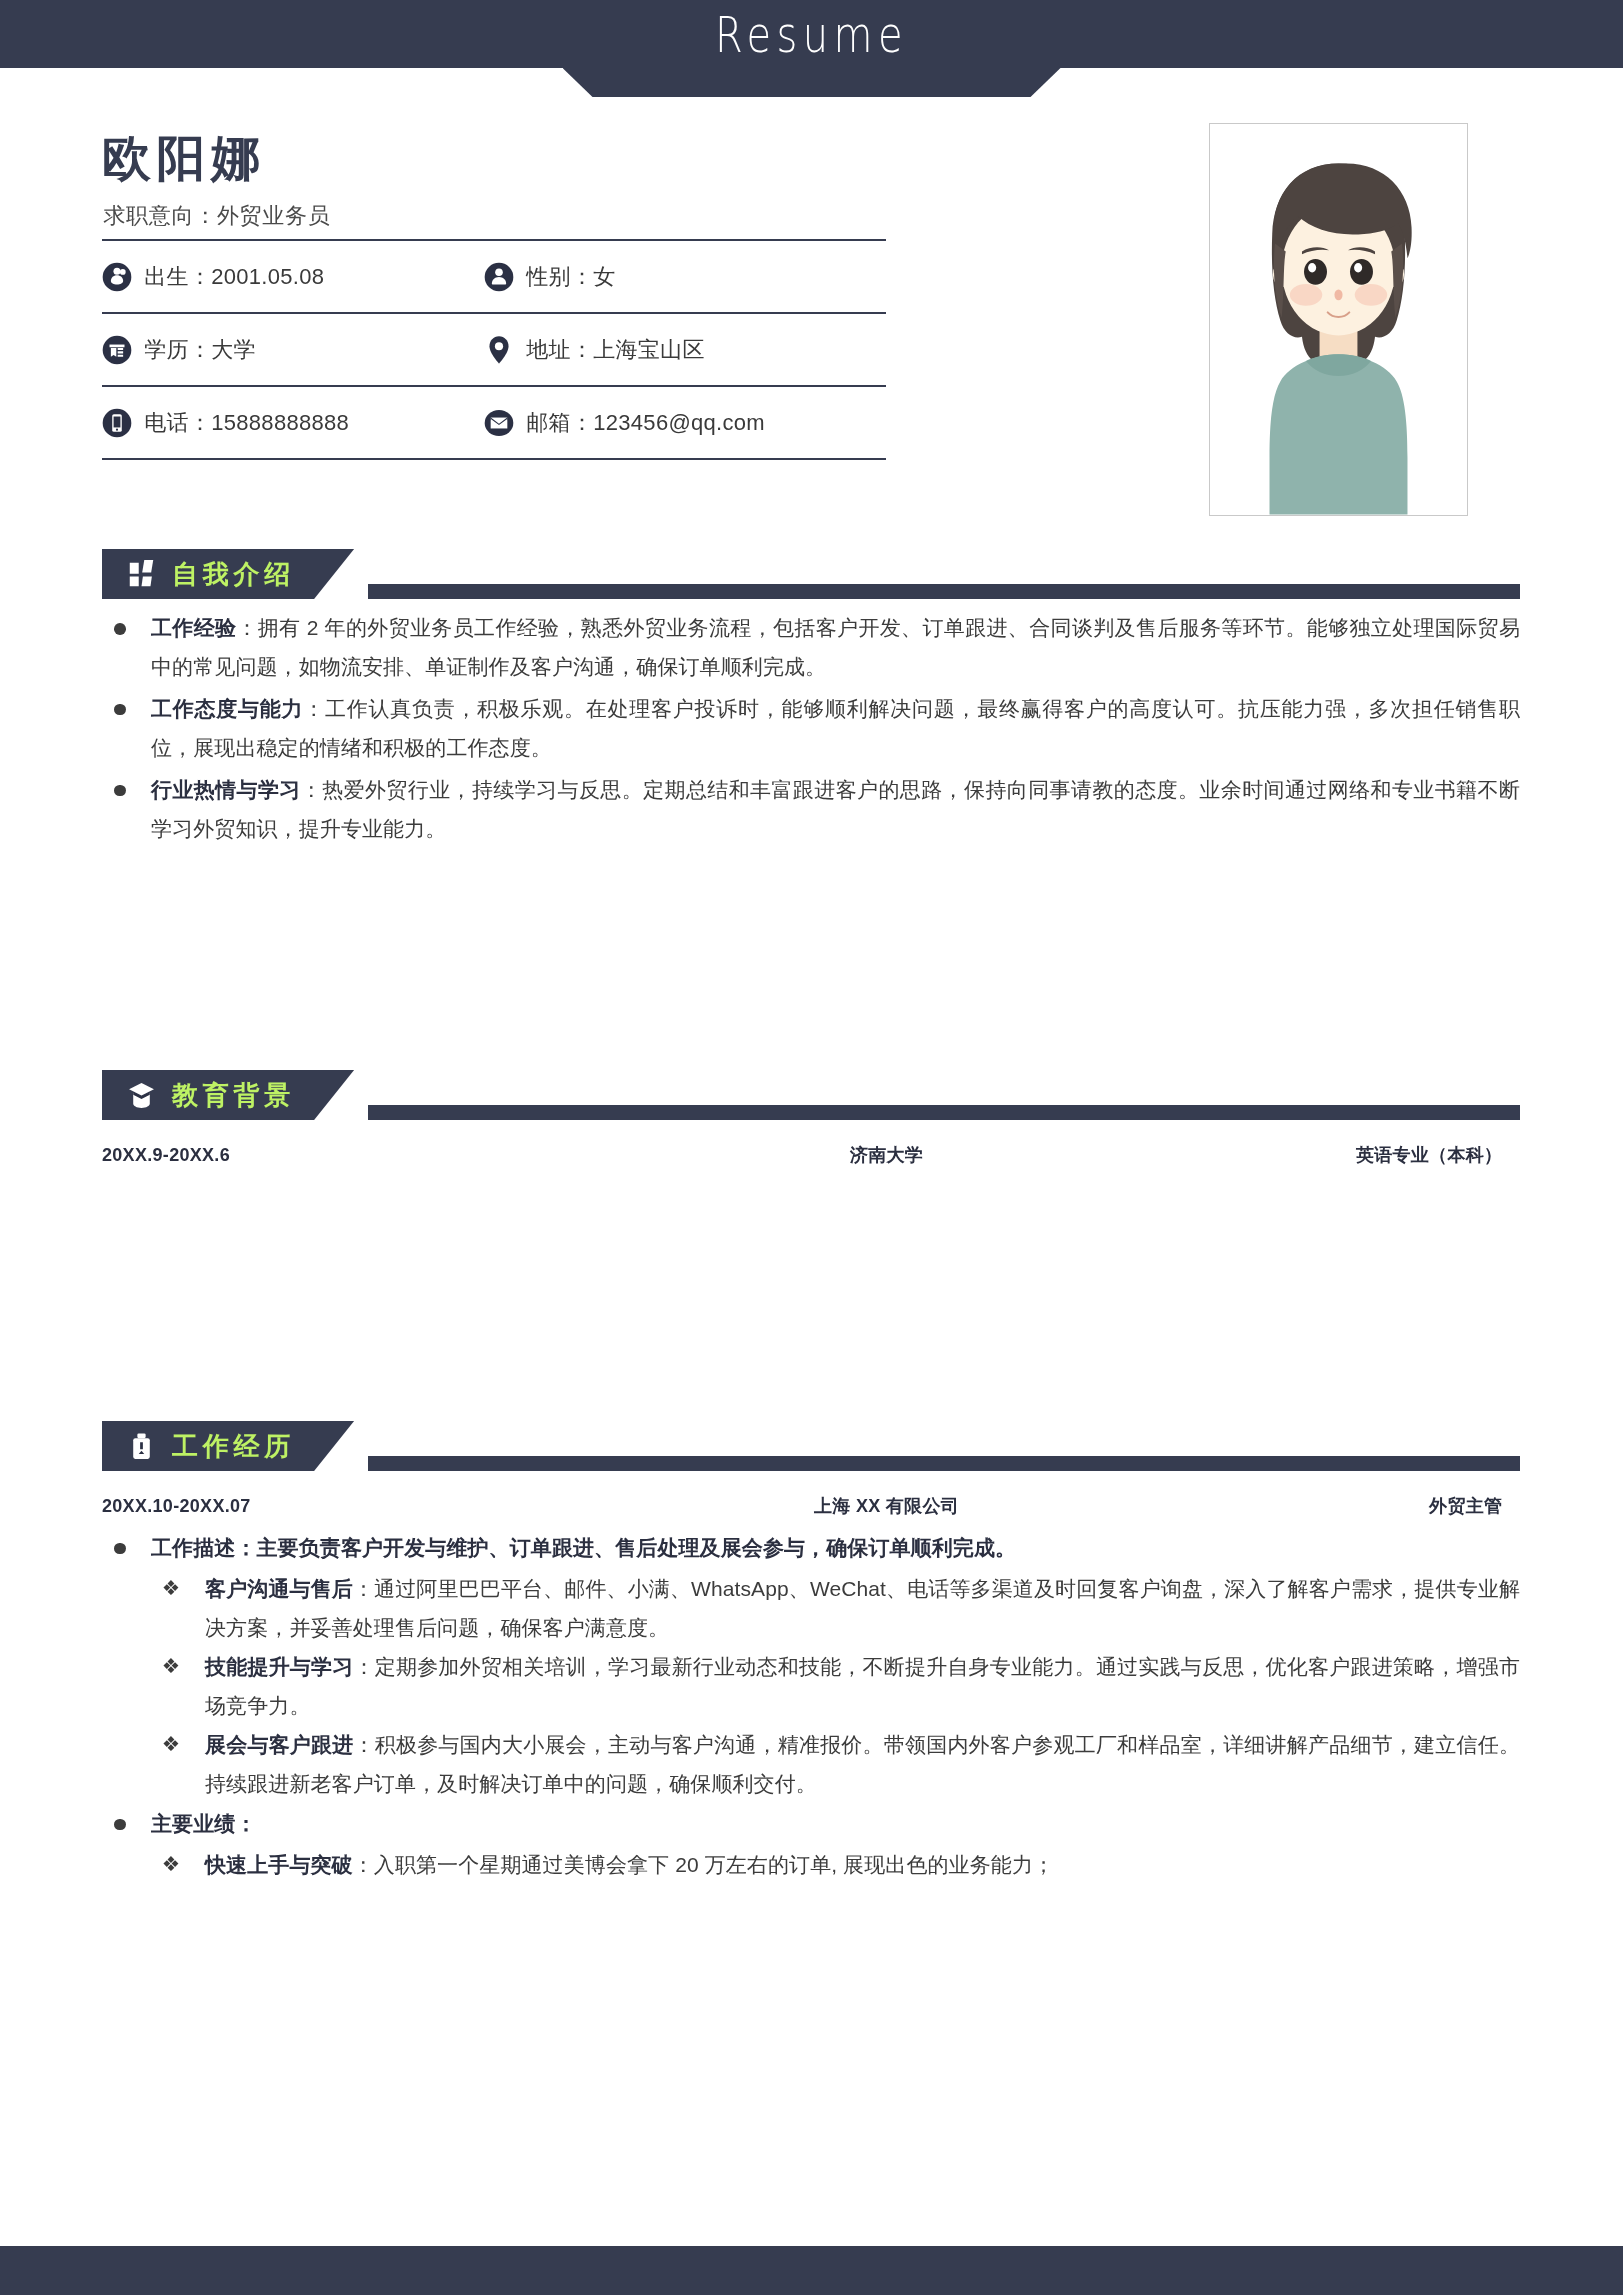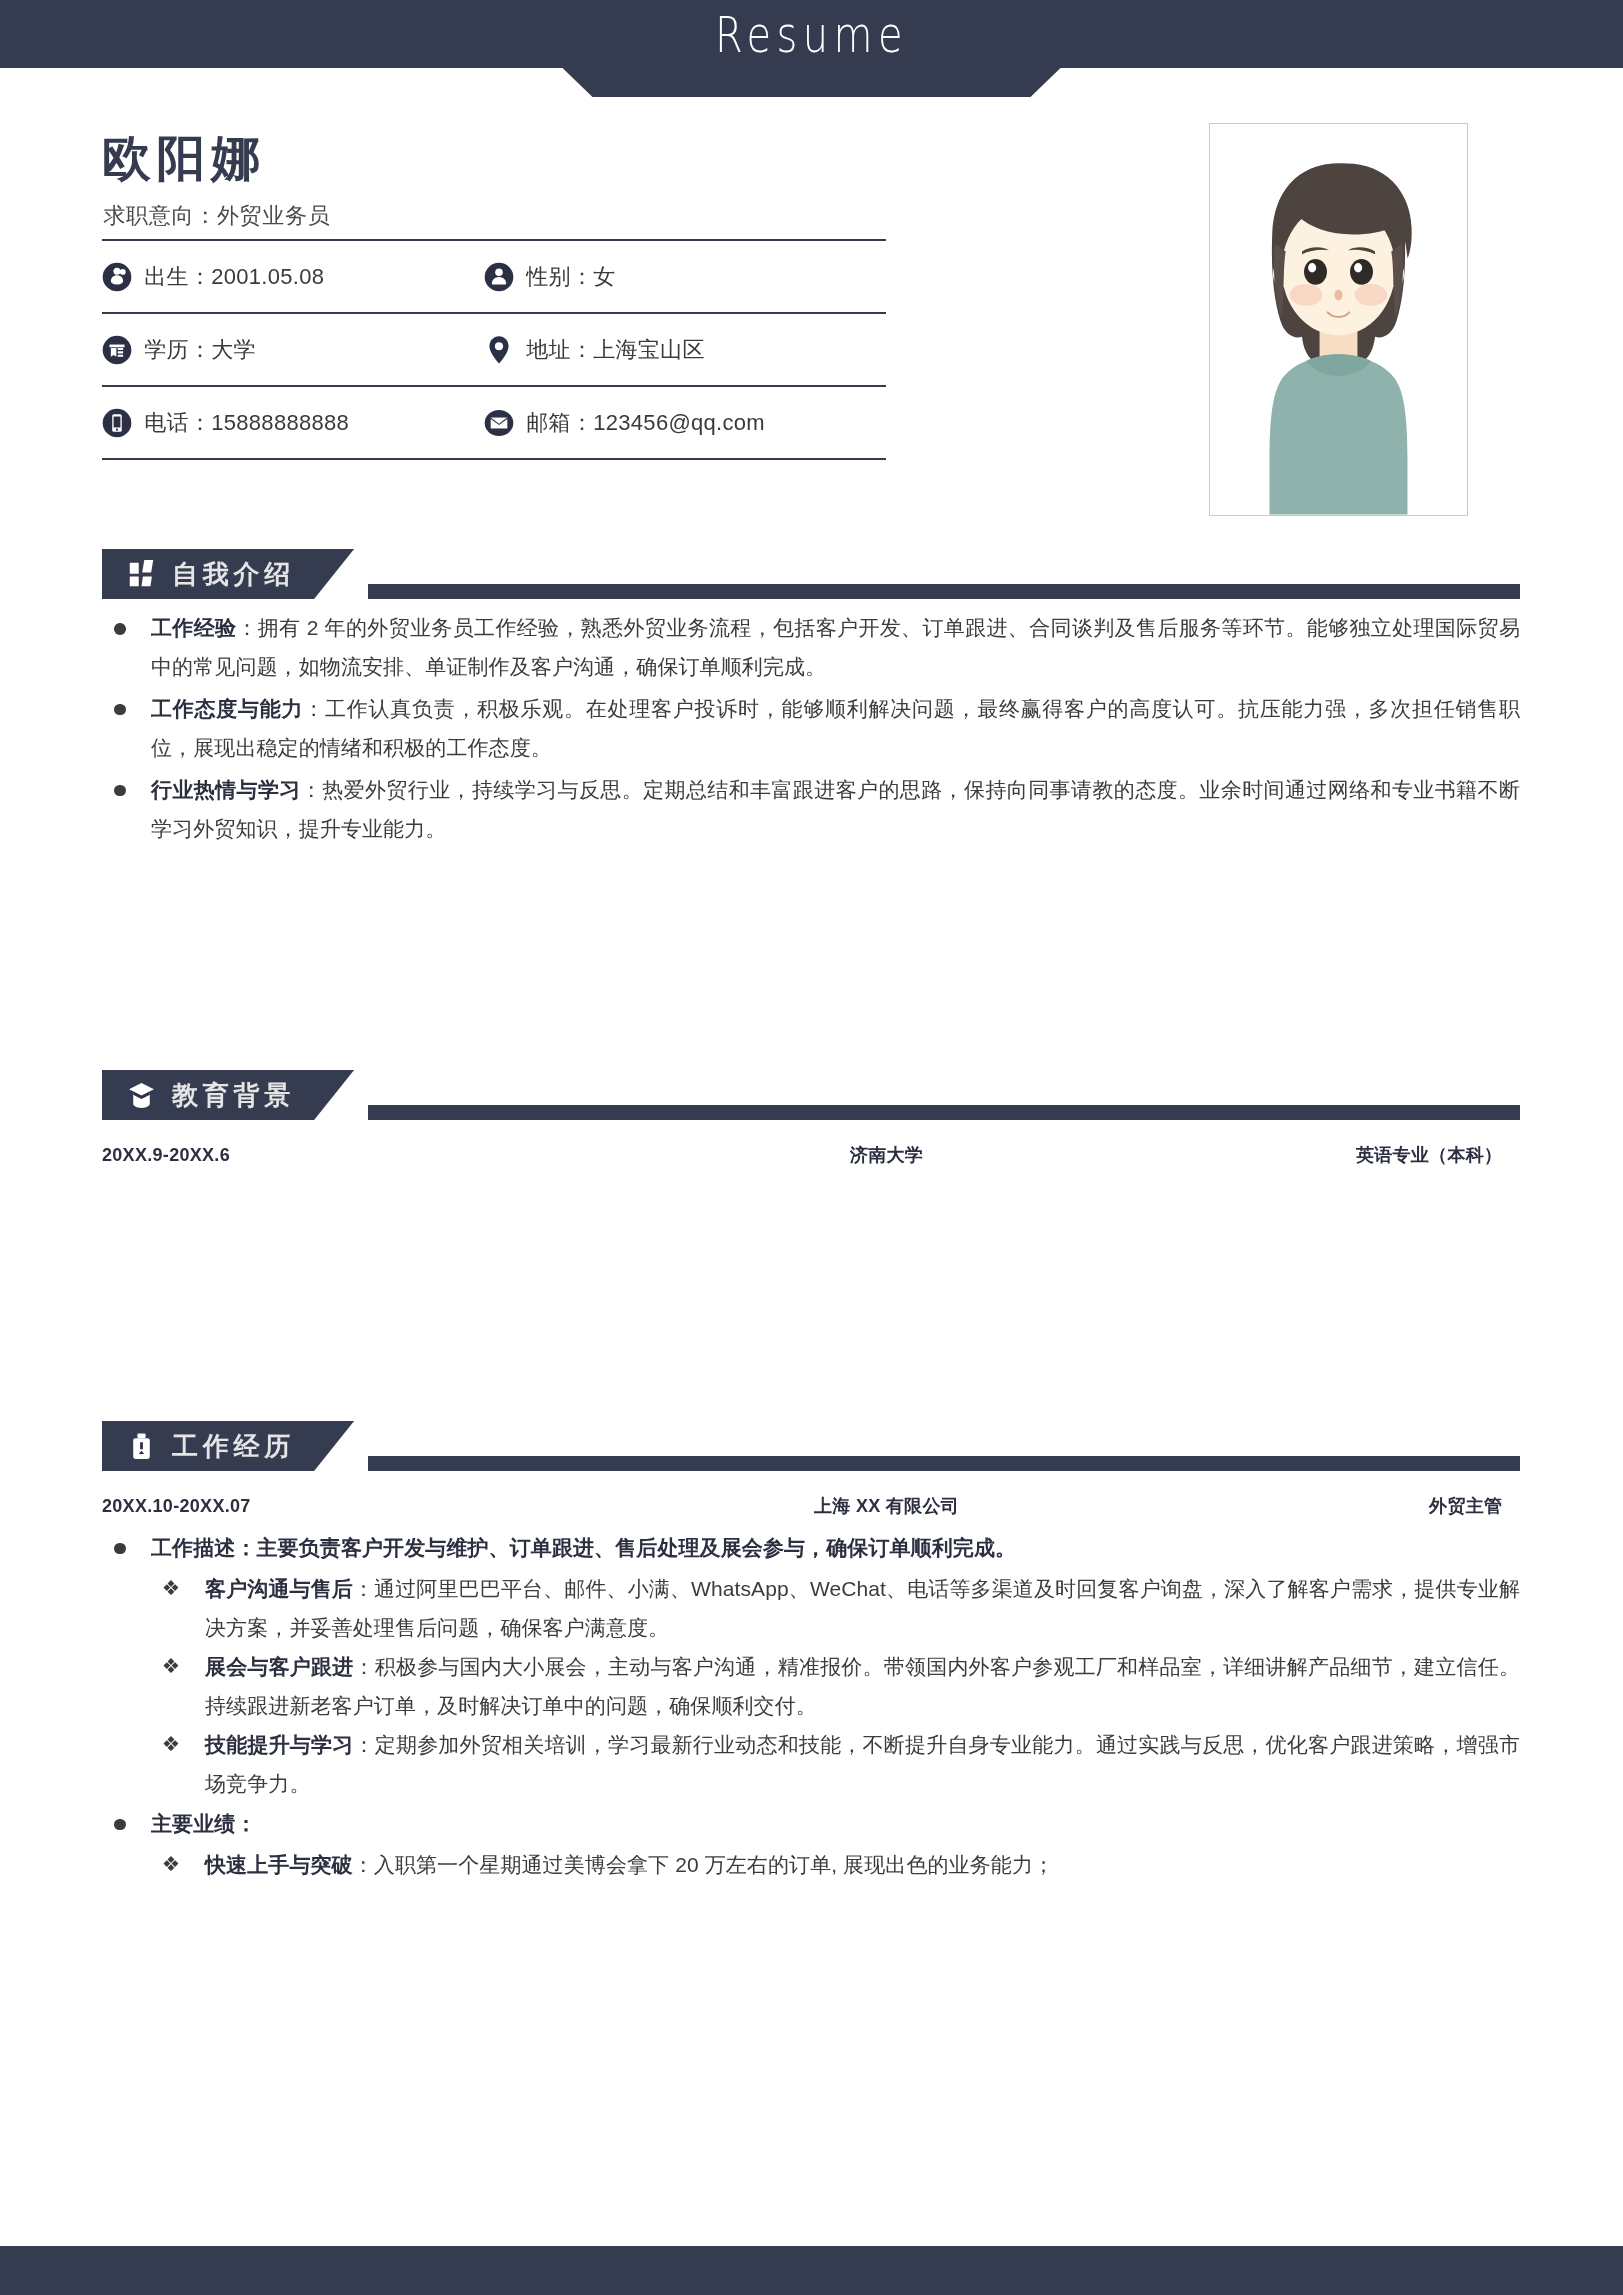--- a/index.html
+++ b/index.html
@@ -145,21 +145,21 @@
     padding: 0 59px 0 24.5px;
     clip-path: polygon(0 0, 100% 0, calc(100% - 40px) 100%, 0 100%);
   }
   .sh-icon {
     width: 29px; height: 29px;
     margin-right: 16.4px;
     flex: 0 0 29px;
   }
   .sh-icon svg { display: block; width: 29px; height: 29px; }
   .sh-label {
-    color: #e5e5e5;
+    color: #bef264;
     font-size: 26px;
     font-weight: bold;
     letter-spacing: 4.8px;
     white-space: nowrap;
   }
   .sh-bar {
     position: absolute;
     right: 0;
     bottom: 0;
     height: 15px;
@@ -442,22 +442,22 @@
     <span class="e-org">上海 XX 有限公司</span>
     <span class="e-role">外贸主管</span>
   </div>
 
   <ul class="bullets">
     <li><b>工作描述：</b><b>主要负责客户开发与维护、订单跟进、售后处理及展会参与，确保订单顺利完成。</b></li>
   </ul>
 
   <ul class="sub-bullets">
     <li><b>客户沟通与售后</b><span>：</span><span>通过阿里巴巴平台、邮件、小满、WhatsApp、WeChat、电话等多渠道及时回复客户询盘，深入了解客户需求，提供专业解决方案，并妥善处理售后问题，确保客户满意度。</span></li>
+    <li><b>技能提升与学习</b><span>：</span><span>定期参加外贸相关培训，学习最新行业动态和技能，不断提升自身专业能力。通过实践与反思，优化客户跟进策略，增强市场竞争力。</span></li>
     <li><b>展会与客户跟进</b><span>：</span><span>积极参与国内大小展会，主动与客户沟通，精准报价。带领国内外客户参观工厂和样品室，详细讲解产品细节，建立信任。持续跟进新老客户订单，及时解决订单中的问题，确保顺利交付。</span></li>
-    <li><b>技能提升与学习</b><span>：</span><span>定期参加外贸相关培训，学习最新行业动态和技能，不断提升自身专业能力。通过实践与反思，优化客户跟进策略，增强市场竞争力。</span></li>
   </ul>
 
   <ul class="bullets">
     <li><b>主要业绩：</b></li>
   </ul>
 
   <ul class="sub-bullets">
     <li><b>快速上手与突破</b><span>：</span><span>入职第一个星期通过美博会拿下 20 万左右的订单, 展现出色的业务能力；</span></li>
   </ul>
 </div>

